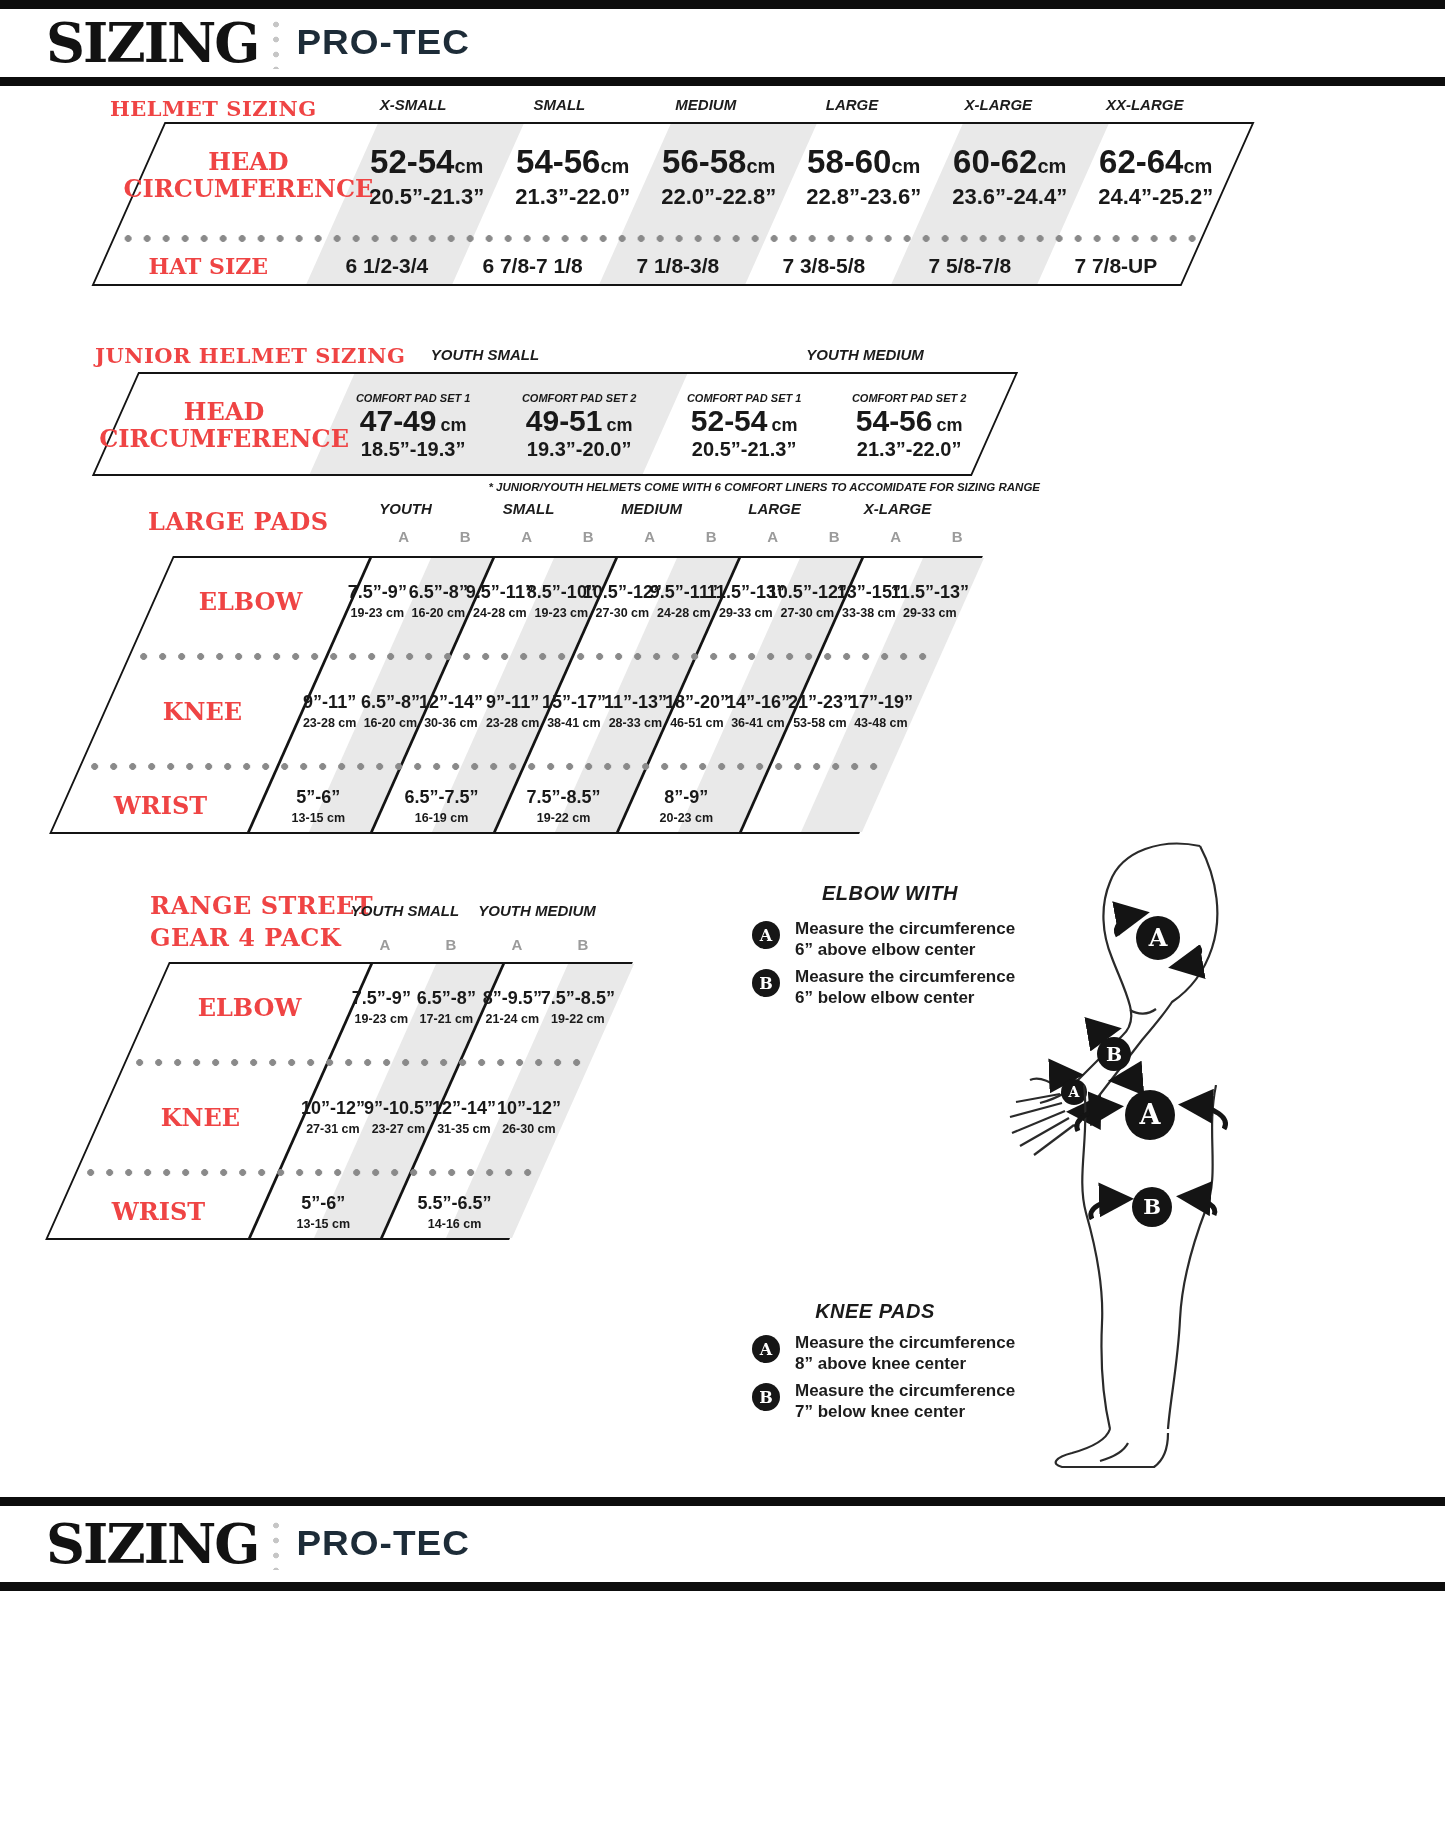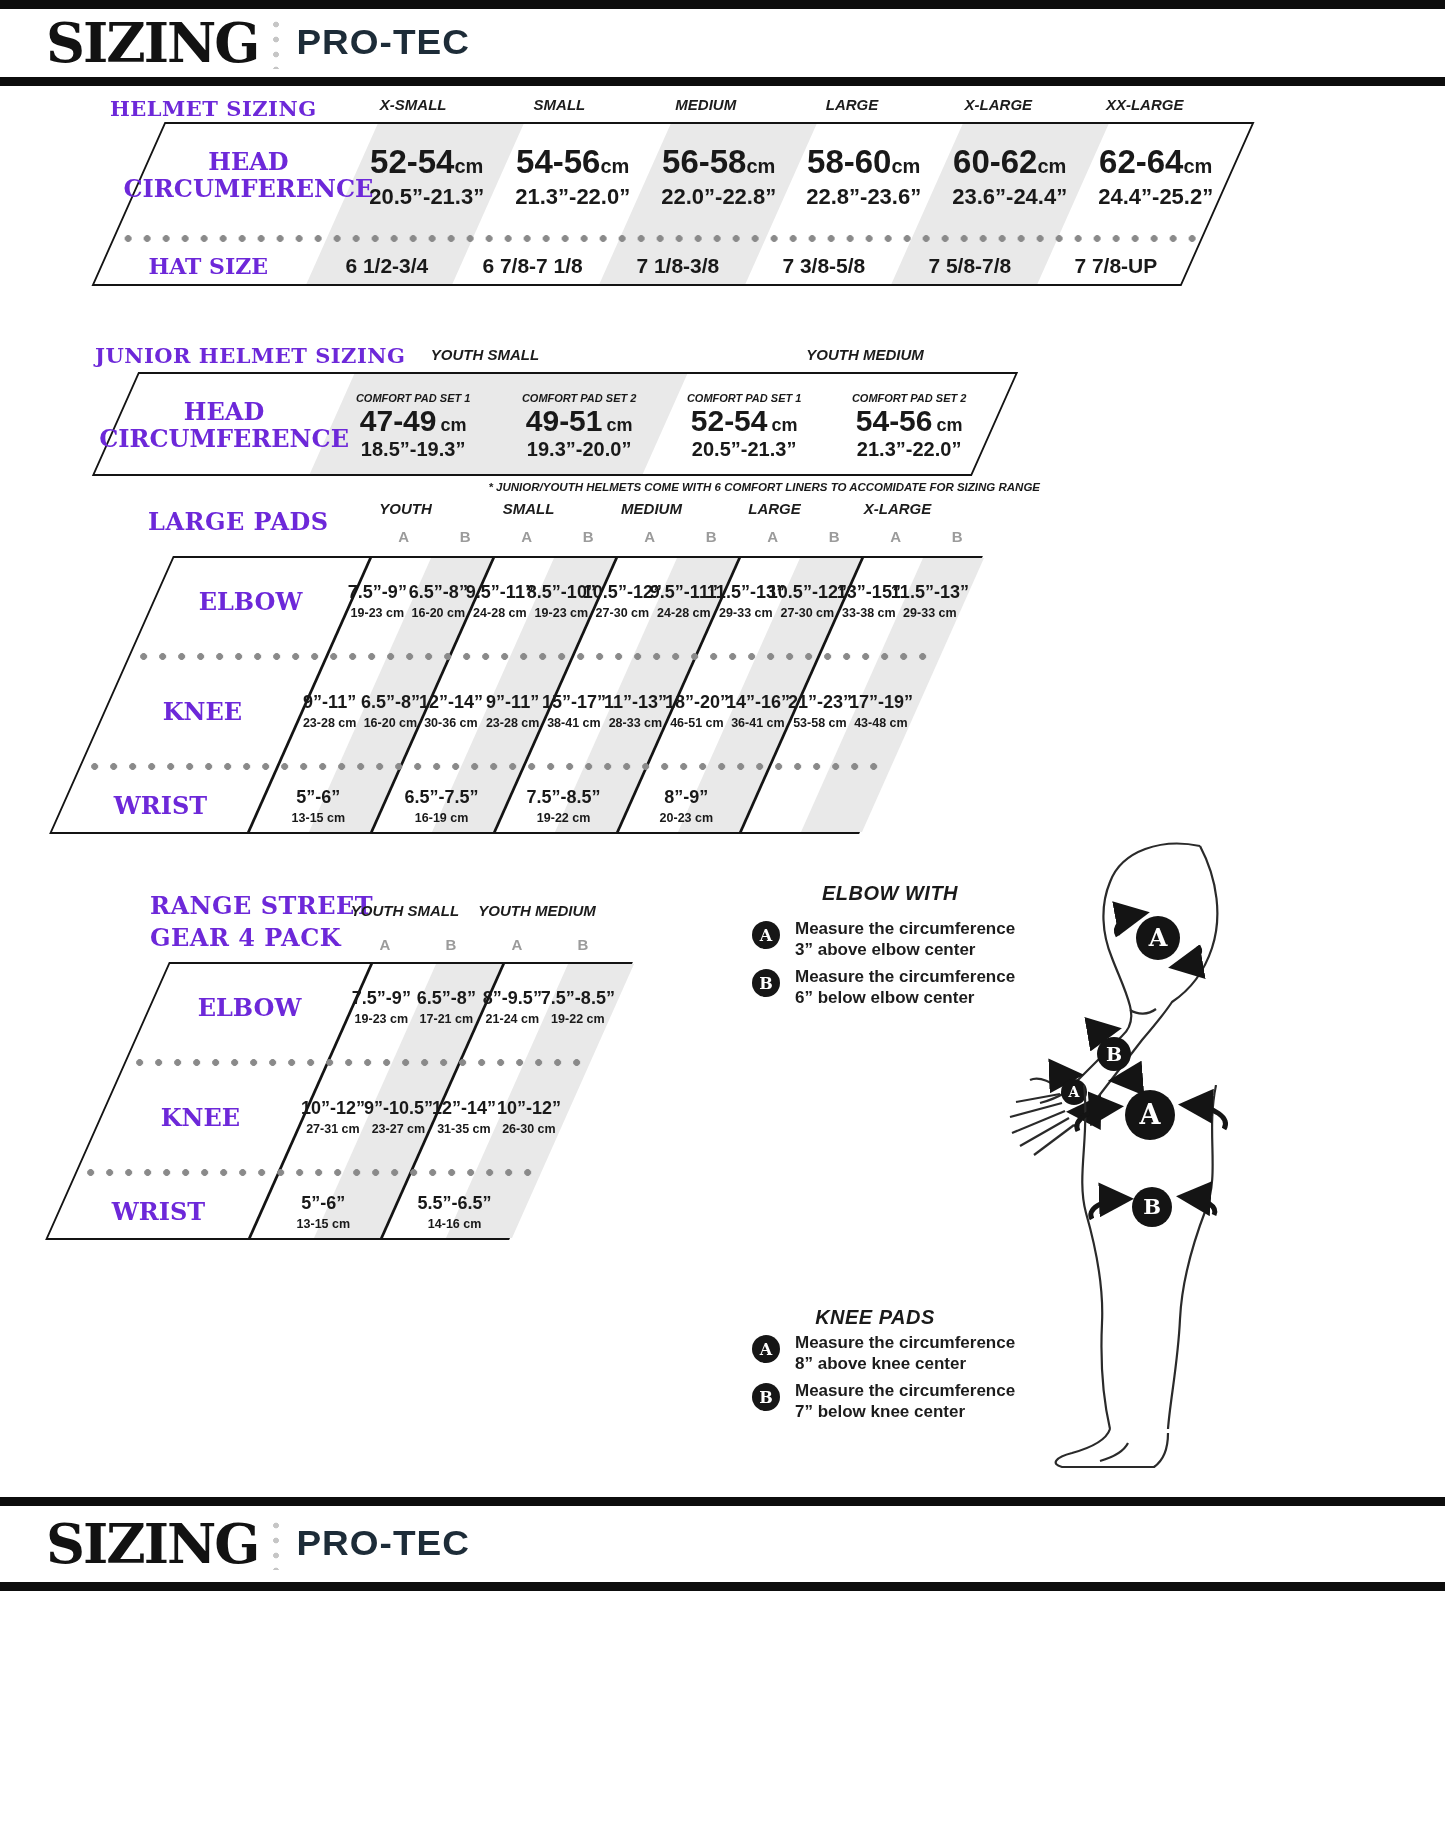--- a/index.html
+++ b/index.html
@@ -3,21 +3,21 @@
 <meta charset="utf-8">
 <style>
   html,body{margin:0;padding:0;background:#fff;}
   body{width:1445px;height:1834px;position:relative;font-family:"Liberation Sans",sans-serif;color:#161616;}
   .abs{position:absolute;}
   .bar{position:absolute;left:0;width:1445px;height:9px;background:#0d0d0d;}
   .band{position:absolute;left:0;width:1445px;display:flex;align-items:center;padding-left:46px;box-sizing:border-box;}
   .sizing-logo{font-family:"DejaVu Serif",serif;font-weight:bold;font-size:54px;letter-spacing:-2px;color:#121212;}
   .vdots{width:8px;height:52px;margin:0 16px 0 14px;background-image:radial-gradient(circle,#c6c6c6 2.6px,transparent 3.2px);background-size:8px 15px;background-repeat:repeat-y;background-position:center top;}
   .protec{font-weight:bold;font-size:37px;letter-spacing:1px;color:#1d2c38;transform:scaleY(0.94);transform-origin:left center;}
-  .t-slab{font-family:"DejaVu Serif",serif;font-weight:bold;color:#6d28d9;}
+  .t-slab{font-family:"DejaVu Serif",serif;font-weight:bold;color:#ef4444;}
   .t-cond{font-family:"Liberation Sans",sans-serif;font-weight:bold;color:#191919;}
   .it{font-style:italic;}
   .skewbody{position:absolute;transform:skewX(-24deg);border:2.5px solid #141414;background:#fff;box-sizing:border-box;}
   .us{transform:skewX(24deg);}
   .stripe{position:absolute;top:0;bottom:0;background:#e9e9e9;}
   .sep{position:absolute;top:0;bottom:0;width:2.5px;background:#141414;}
   .trow{position:absolute;left:0;right:0;display:flex;align-items:center;}
   .cell{display:flex;flex-direction:column;align-items:center;justify-content:center;box-sizing:border-box;}
   .dots{height:9px;background-image:radial-gradient(circle,#8a8a8a 3.1px,transparent 3.7px);background-size:19px 9px;background-repeat:repeat-x;background-position:4px center;}
   .hair{line-height:1.12;}
@@ -526,21 +526,21 @@
           <div class="t-cond" style="font-size:12.5px;margin-top:3px;">14-16 cm</div>
         </div>
       </div>
   </div>
 </div>
 
 <div class="gtitle" style="left:790px;top:882px;width:200px;">ELBOW WITH</div>
 <div class="bullet" style="left:752px;top:921px;">A</div>
 <div class="btext" style="left:795px;top:918px;">
   <div>Measure the circumference</div>
-  <div>3” above elbow center</div>
+  <div>6” above elbow center</div>
 </div>
 <div class="bullet" style="left:752px;top:969px;">B</div>
 <div class="btext" style="left:795px;top:966px;">
   <div>Measure the circumference</div>
   <div>6” below elbow center</div>
 </div>
 
 <svg class="abs" style="left:1000px;top:842px;" width="260" height="330" viewBox="0 0 260 330">
   <defs>
     <marker id="ah1" markerWidth="7" markerHeight="7" refX="5" refY="3.5" orient="auto">
@@ -571,21 +571,21 @@
   <g>
     <circle cx="158" cy="96" r="22" fill="#141414"></circle>
     <text x="158" y="104" text-anchor="middle" font-family="DejaVu Serif,serif" font-weight="bold" font-size="24" fill="#fff">A</text>
     <circle cx="114" cy="212" r="17" fill="#141414"></circle>
     <text x="114" y="219" text-anchor="middle" font-family="DejaVu Serif,serif" font-weight="bold" font-size="19" fill="#fff">B</text>
     <circle cx="74" cy="250" r="13" fill="#141414"></circle>
     <text x="74" y="255" text-anchor="middle" font-family="DejaVu Serif,serif" font-weight="bold" font-size="14" fill="#fff">A</text>
   </g>
 </svg>
 
-<div class="gtitle" style="left:775px;top:1300px;width:200px;margin-top:6px;">KNEE PADS</div>
+<div class="gtitle" style="left:775px;top:1300px;width:200px;">KNEE PADS</div>
 <div class="bullet" style="left:752px;top:1335px;">A</div>
 <div class="btext" style="left:795px;top:1332px;">
   <div>Measure the circumference</div>
   <div>8” above knee center</div>
 </div>
 <div class="bullet" style="left:752px;top:1383px;">B</div>
 <div class="btext" style="left:795px;top:1380px;">
   <div>Measure the circumference</div>
   <div>7” below knee center</div>
 </div>

